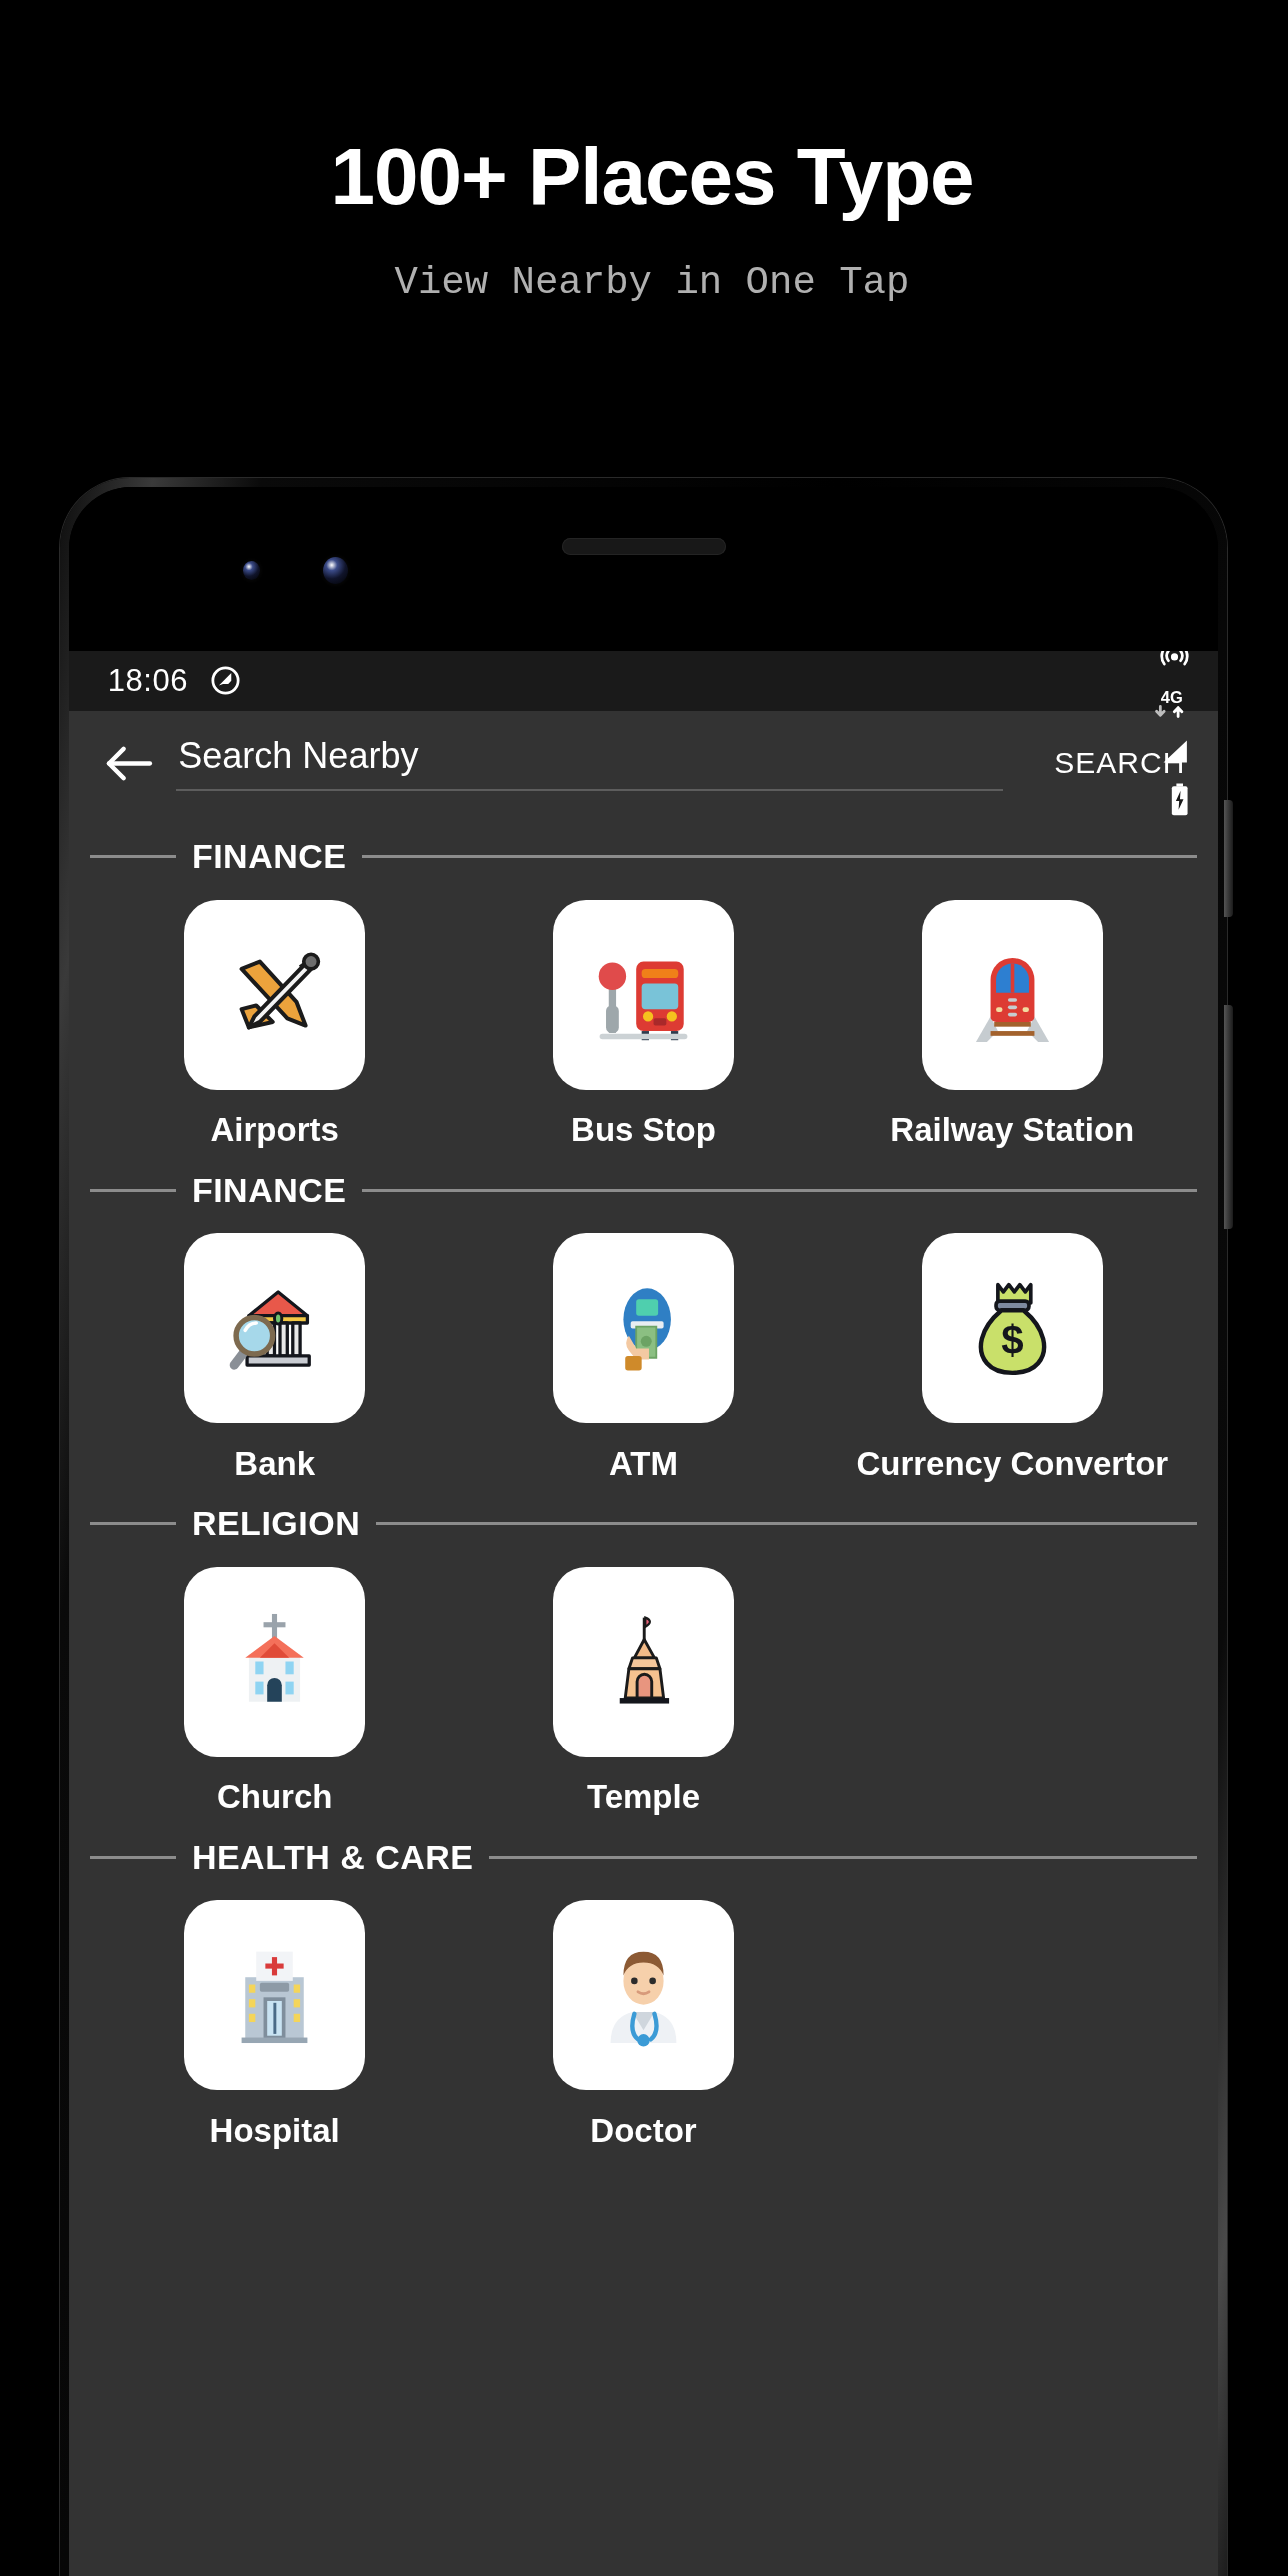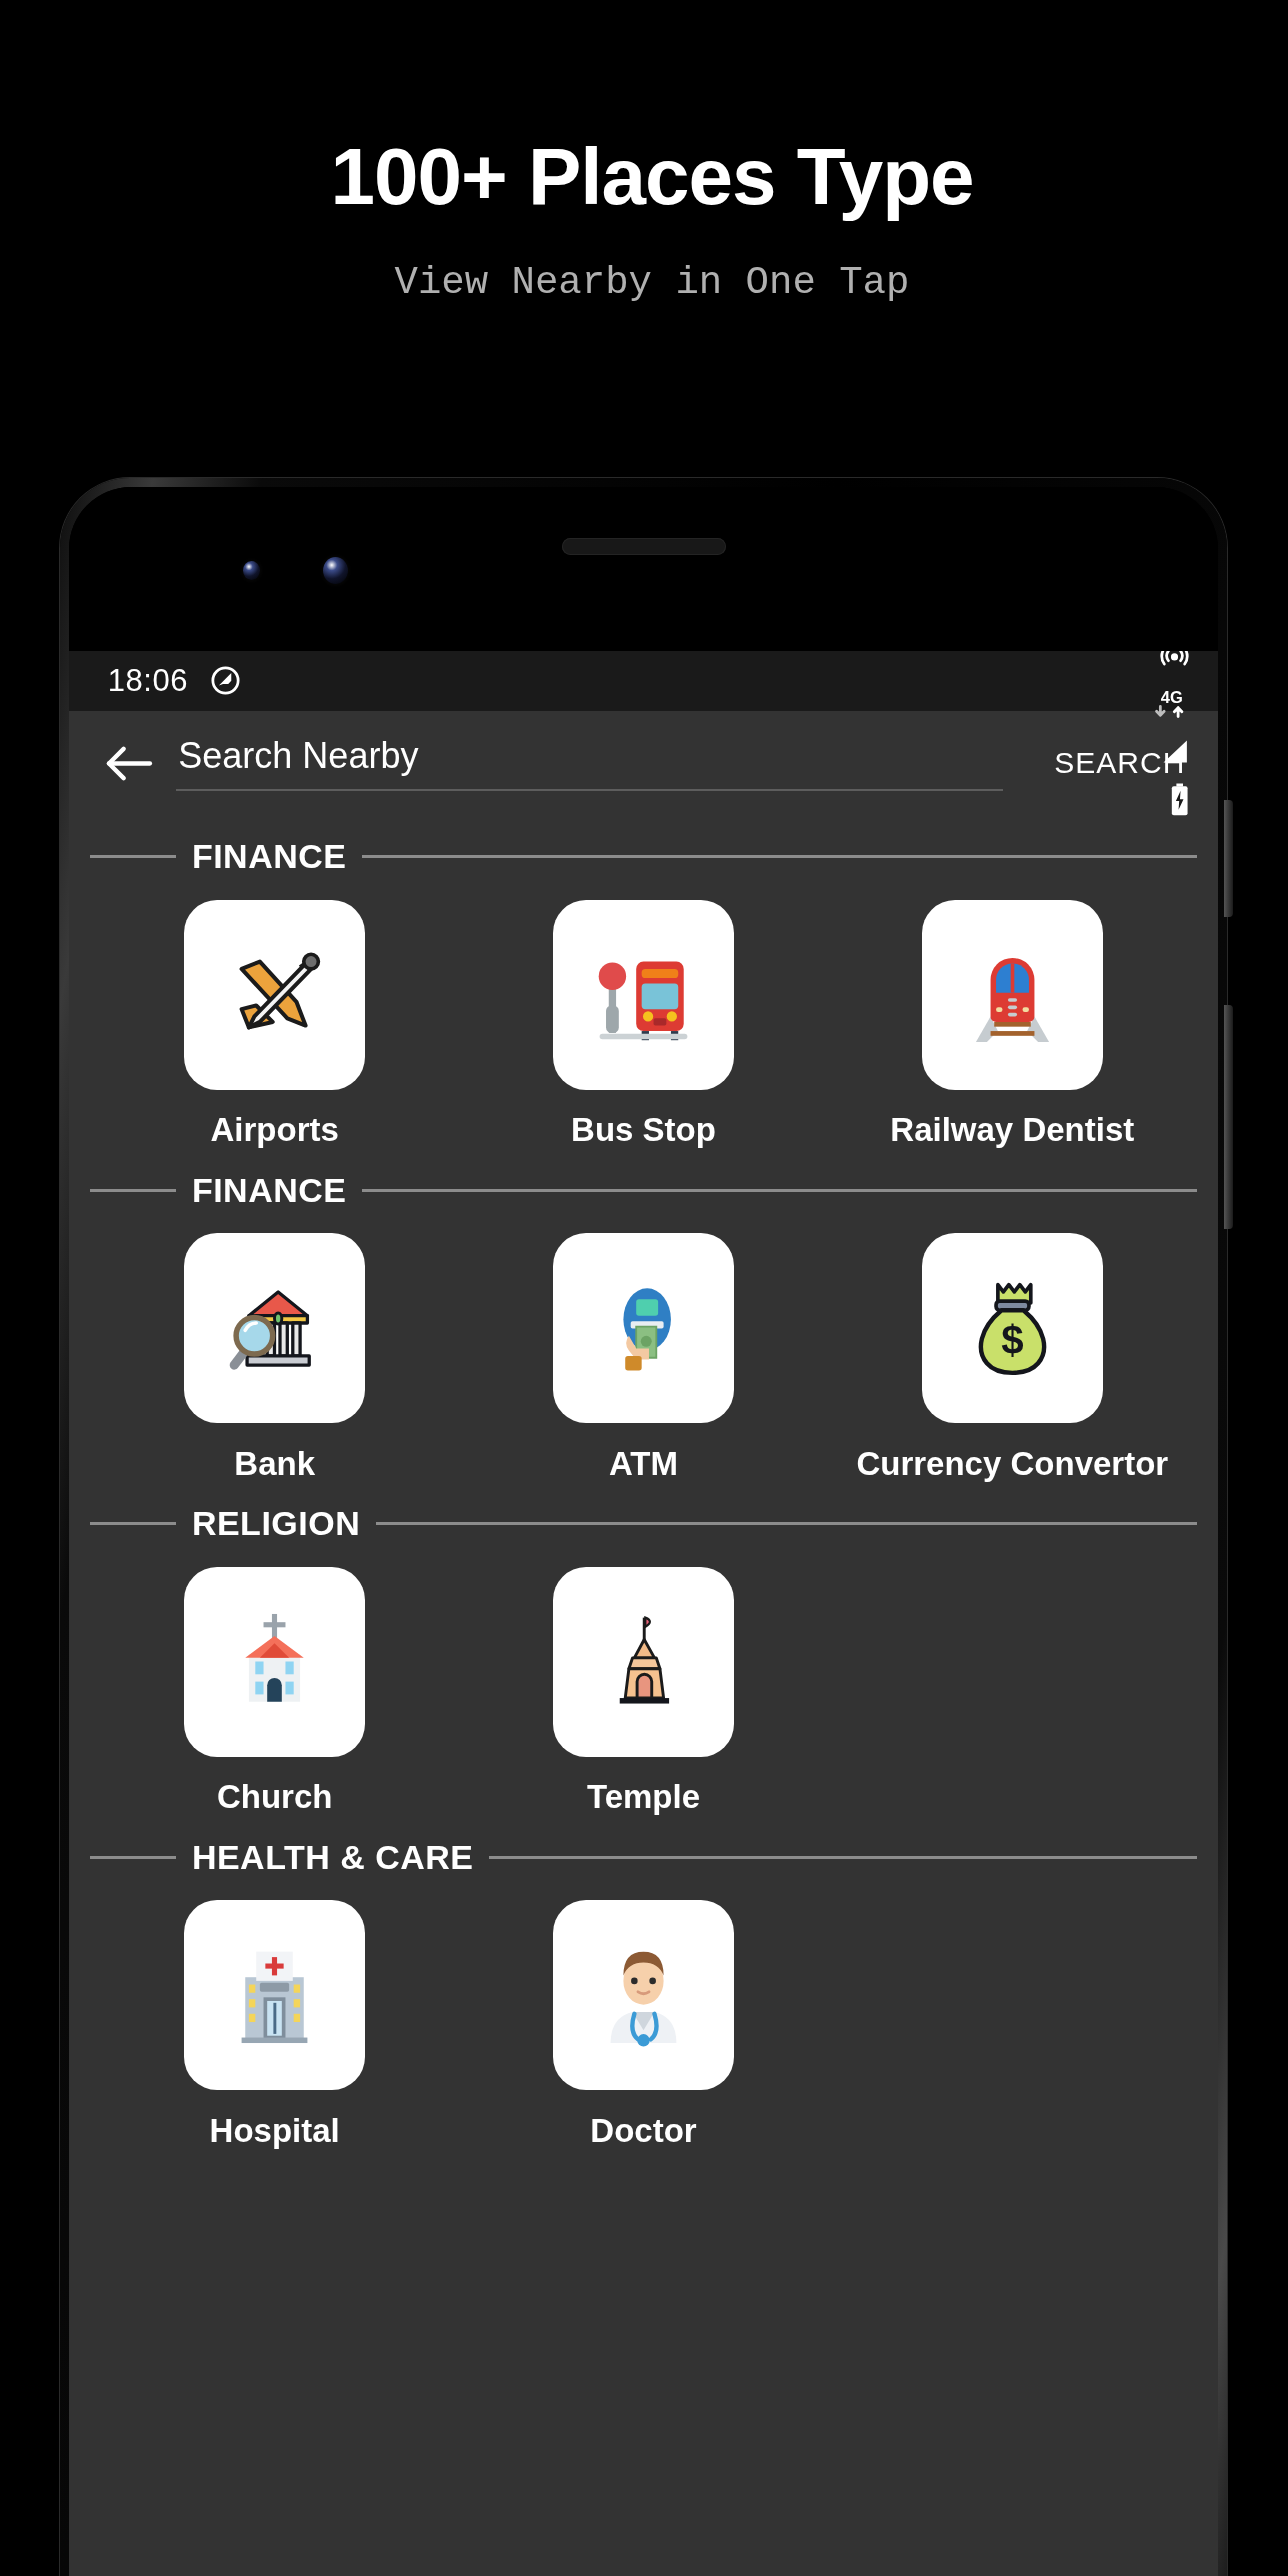--- a/index.html
+++ b/index.html
@@ -333,21 +333,21 @@
                   <path d="M20 24 a12 12 0 0 1 24 0 v20 a3 3 0 0 1-3 3 H23 a3 3 0 0 1-3-3 Z" fill="#dd3b33"></path>
                   <path d="M23 24 a9 9 0 0 1 18 0 v7 H23 Z" fill="#2d7fd1"></path>
                   <path d="M32 15 v16" stroke="#dd3b33" stroke-width="2"></path>
                   <rect x="29.5" y="34" width="5" height="2" rx="1" fill="#c6ccd0"></rect>
                   <rect x="29.5" y="38" width="5" height="2" rx="1" fill="#c6ccd0"></rect>
                   <rect x="29.5" y="42" width="5" height="2" rx="1" fill="#c6ccd0"></rect>
                   <rect x="23" y="39" width="3.5" height="2.6" rx="1.2" fill="#f2dca0"></rect>
                   <rect x="37.5" y="39" width="3.5" height="2.6" rx="1.2" fill="#f2dca0"></rect>
                 </svg>
               </div>
-              <div class="cell-label">Railway Dentist</div>
+              <div class="cell-label">Railway Station</div>
             </div>
           </div>
 
           <div class="section-head">
             <span class="rule short"></span>
             <span class="section-title">FINANCE</span>
             <span class="rule long"></span>
           </div>
           <div class="grid-row">
 

